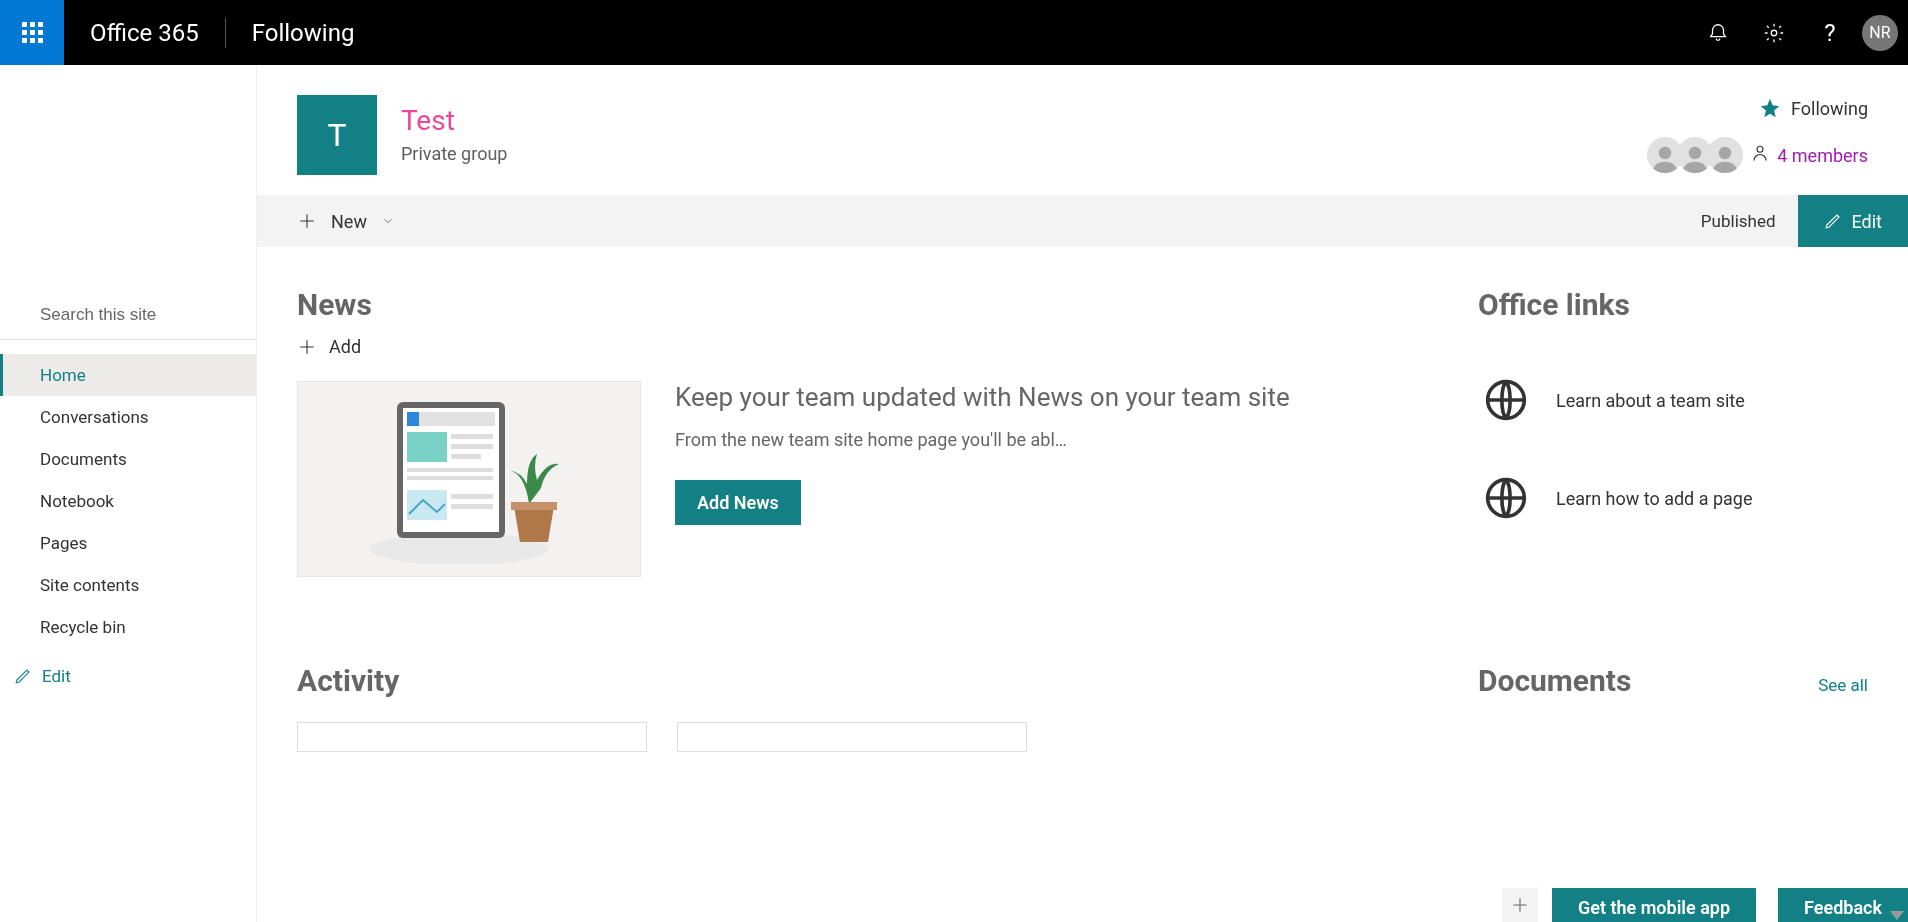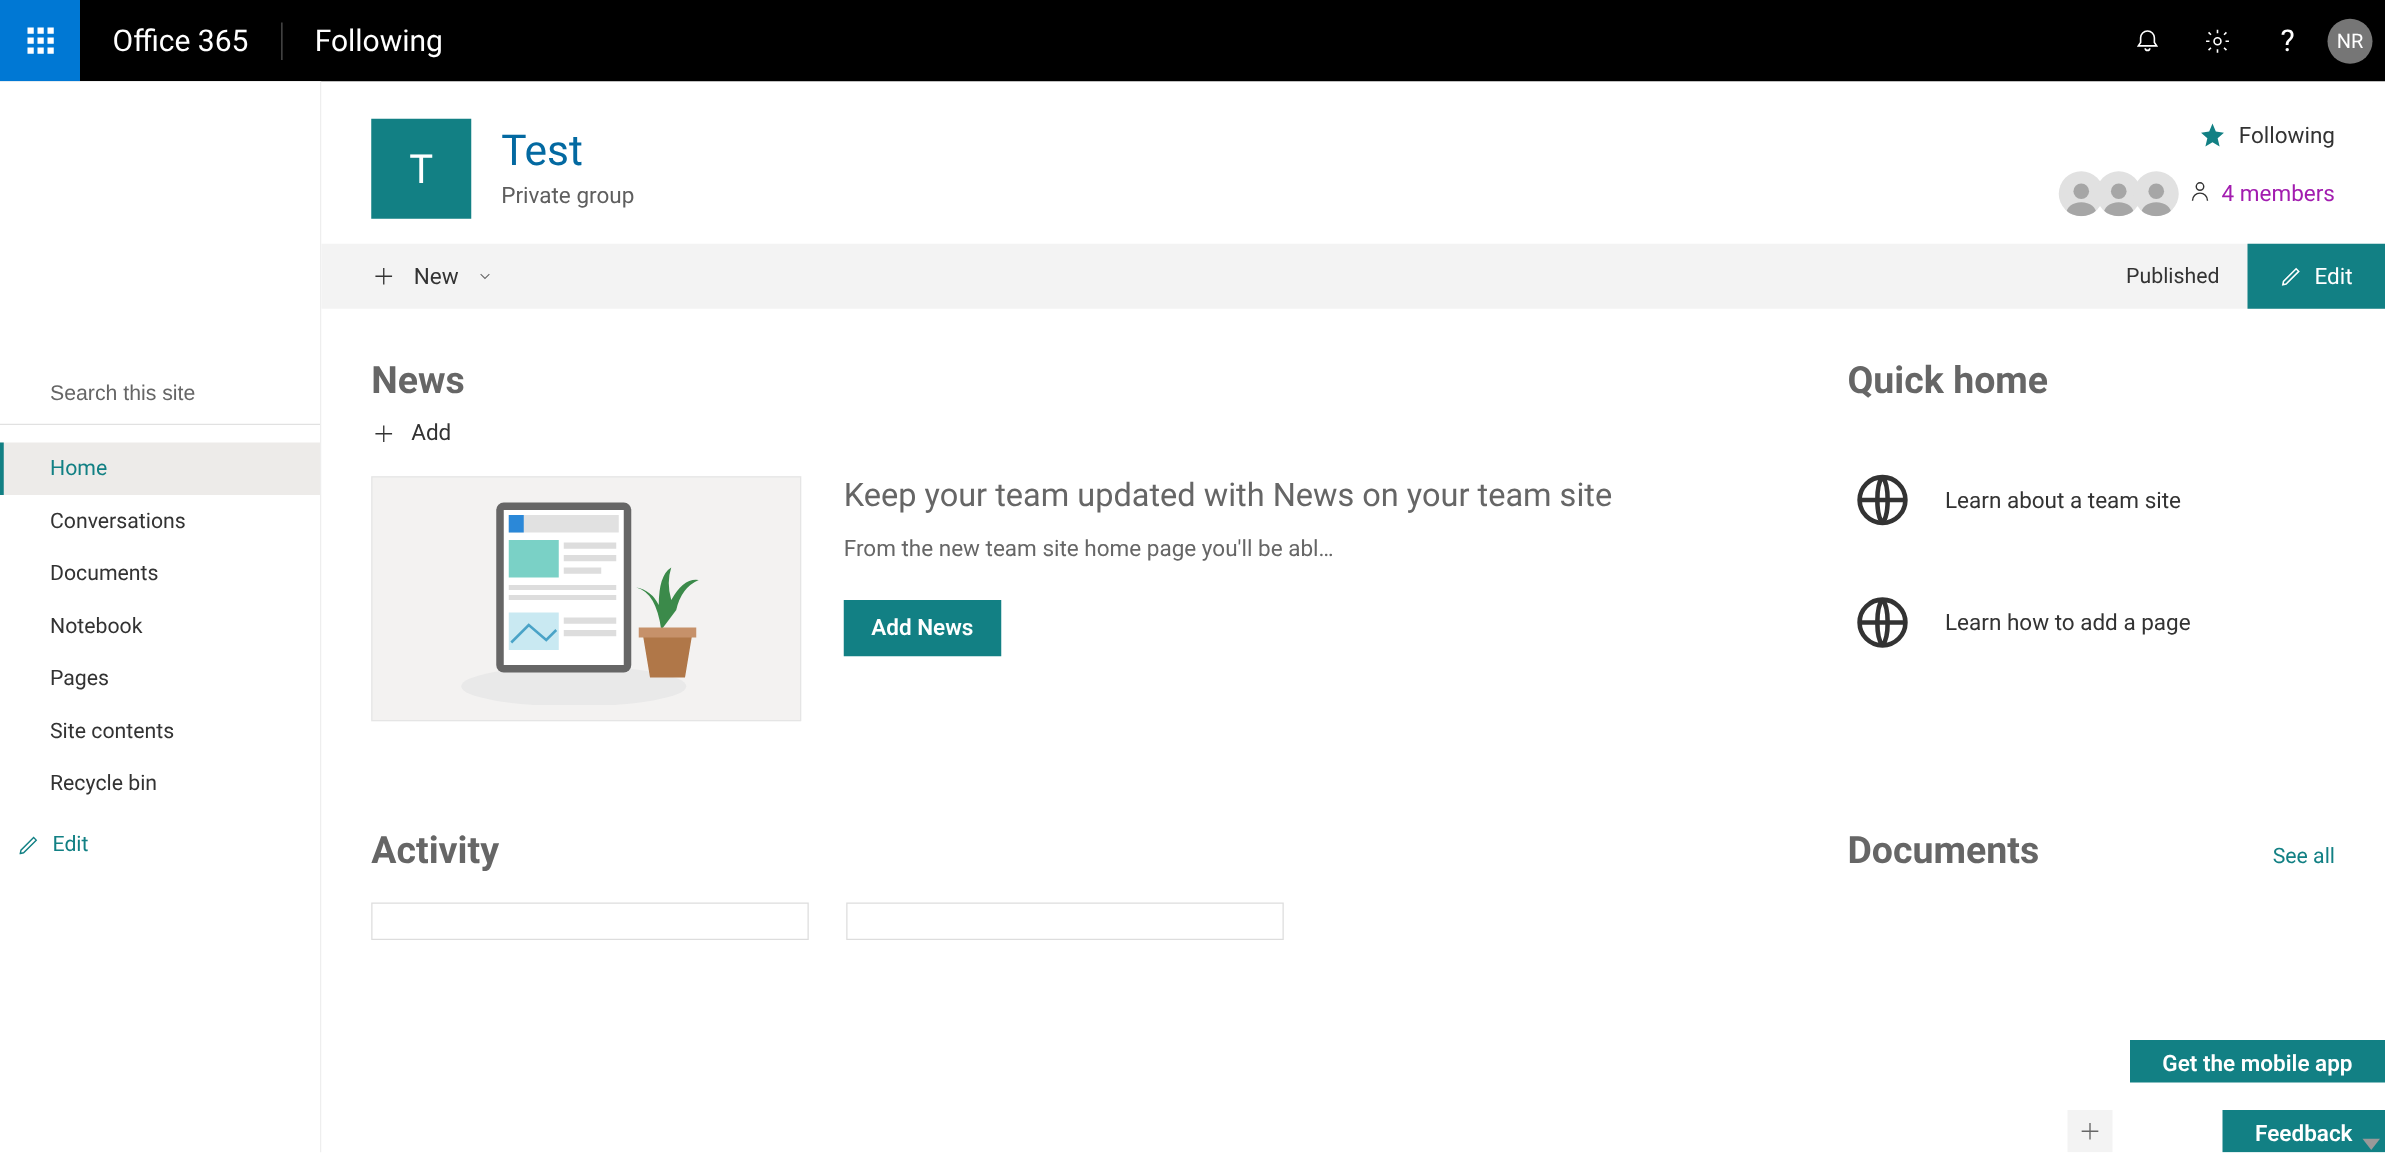--- a/index.html
+++ b/index.html
@@ -165,21 +165,21 @@
   }
   .site-logo {
     width: 80px; height: 80px;
     background: #128084;
     color: #fff;
     font-size: 32px;
     display: flex; align-items: center; justify-content: center;
     margin-right: 24px;
   }
   .site-title-block { display: flex; flex-direction: column; }
-  .site-title { font-size: 34px; font-weight: 400; color: #0369a1; line-height: 1.1; }
+  .site-title { font-size: 28px; font-weight: 400; color: #ec4899; line-height: 1.1; }
   .site-subtitle { font-size: 18px; color: #5e5e5e; margin-top: 6px; }
   .site-header-right {
     margin-left: auto;
     display: flex;
     flex-direction: column;
     align-items: flex-end;
     gap: 18px;
   }
   .following {
     display: flex; align-items: center; gap: 10px; cursor: pointer;
@@ -301,21 +301,20 @@
   }
 
   
   .float-btns {
     position: absolute;
     right: 0;
     bottom: 0;
     display: flex;
     gap: 22px;
     align-items: flex-end;
-    flex-direction: column;
   }
   .float-btn {
     background:#128084; color:#fff; padding: 10px 26px;
     font-size: 18px; font-weight:600; cursor:pointer;
     height: 34px; display:flex; align-items:flex-start;
     line-height: 20px;
   }
   .docs-add-icon {
     width: 36px; height: 34px; background:#f3f3f3;
     display:flex; align-items:center; justify-content:center;
@@ -513,21 +512,21 @@
           </div>
           <div class="news-text">
             <div class="news-headline">Keep your team updated with News on your team site</div>
             <div class="news-desc">From the new team site home page you'll be abl…</div>
             <div class="news-btn">Add News</div>
           </div>
         </div>
       </div>
 
       <div class="col-side">
-        <h2 class="section-title">Quick home</h2>
+        <h2 class="section-title">Office links</h2>
         <div style="height:30px"></div>
         <div class="ql-item">
           <div class="ql-icon">
             <svg viewBox="0 0 24 24">
               <circle cx="12" cy="12" r="10"></circle>
               <path d="M2 12h20M12 2c3 3.5 3 16.5 0 20M12 2c-3 3.5-3 16.5 0 20"></path>
             </svg>
           </div>
           <span>Learn about a team site</span>
         </div>

